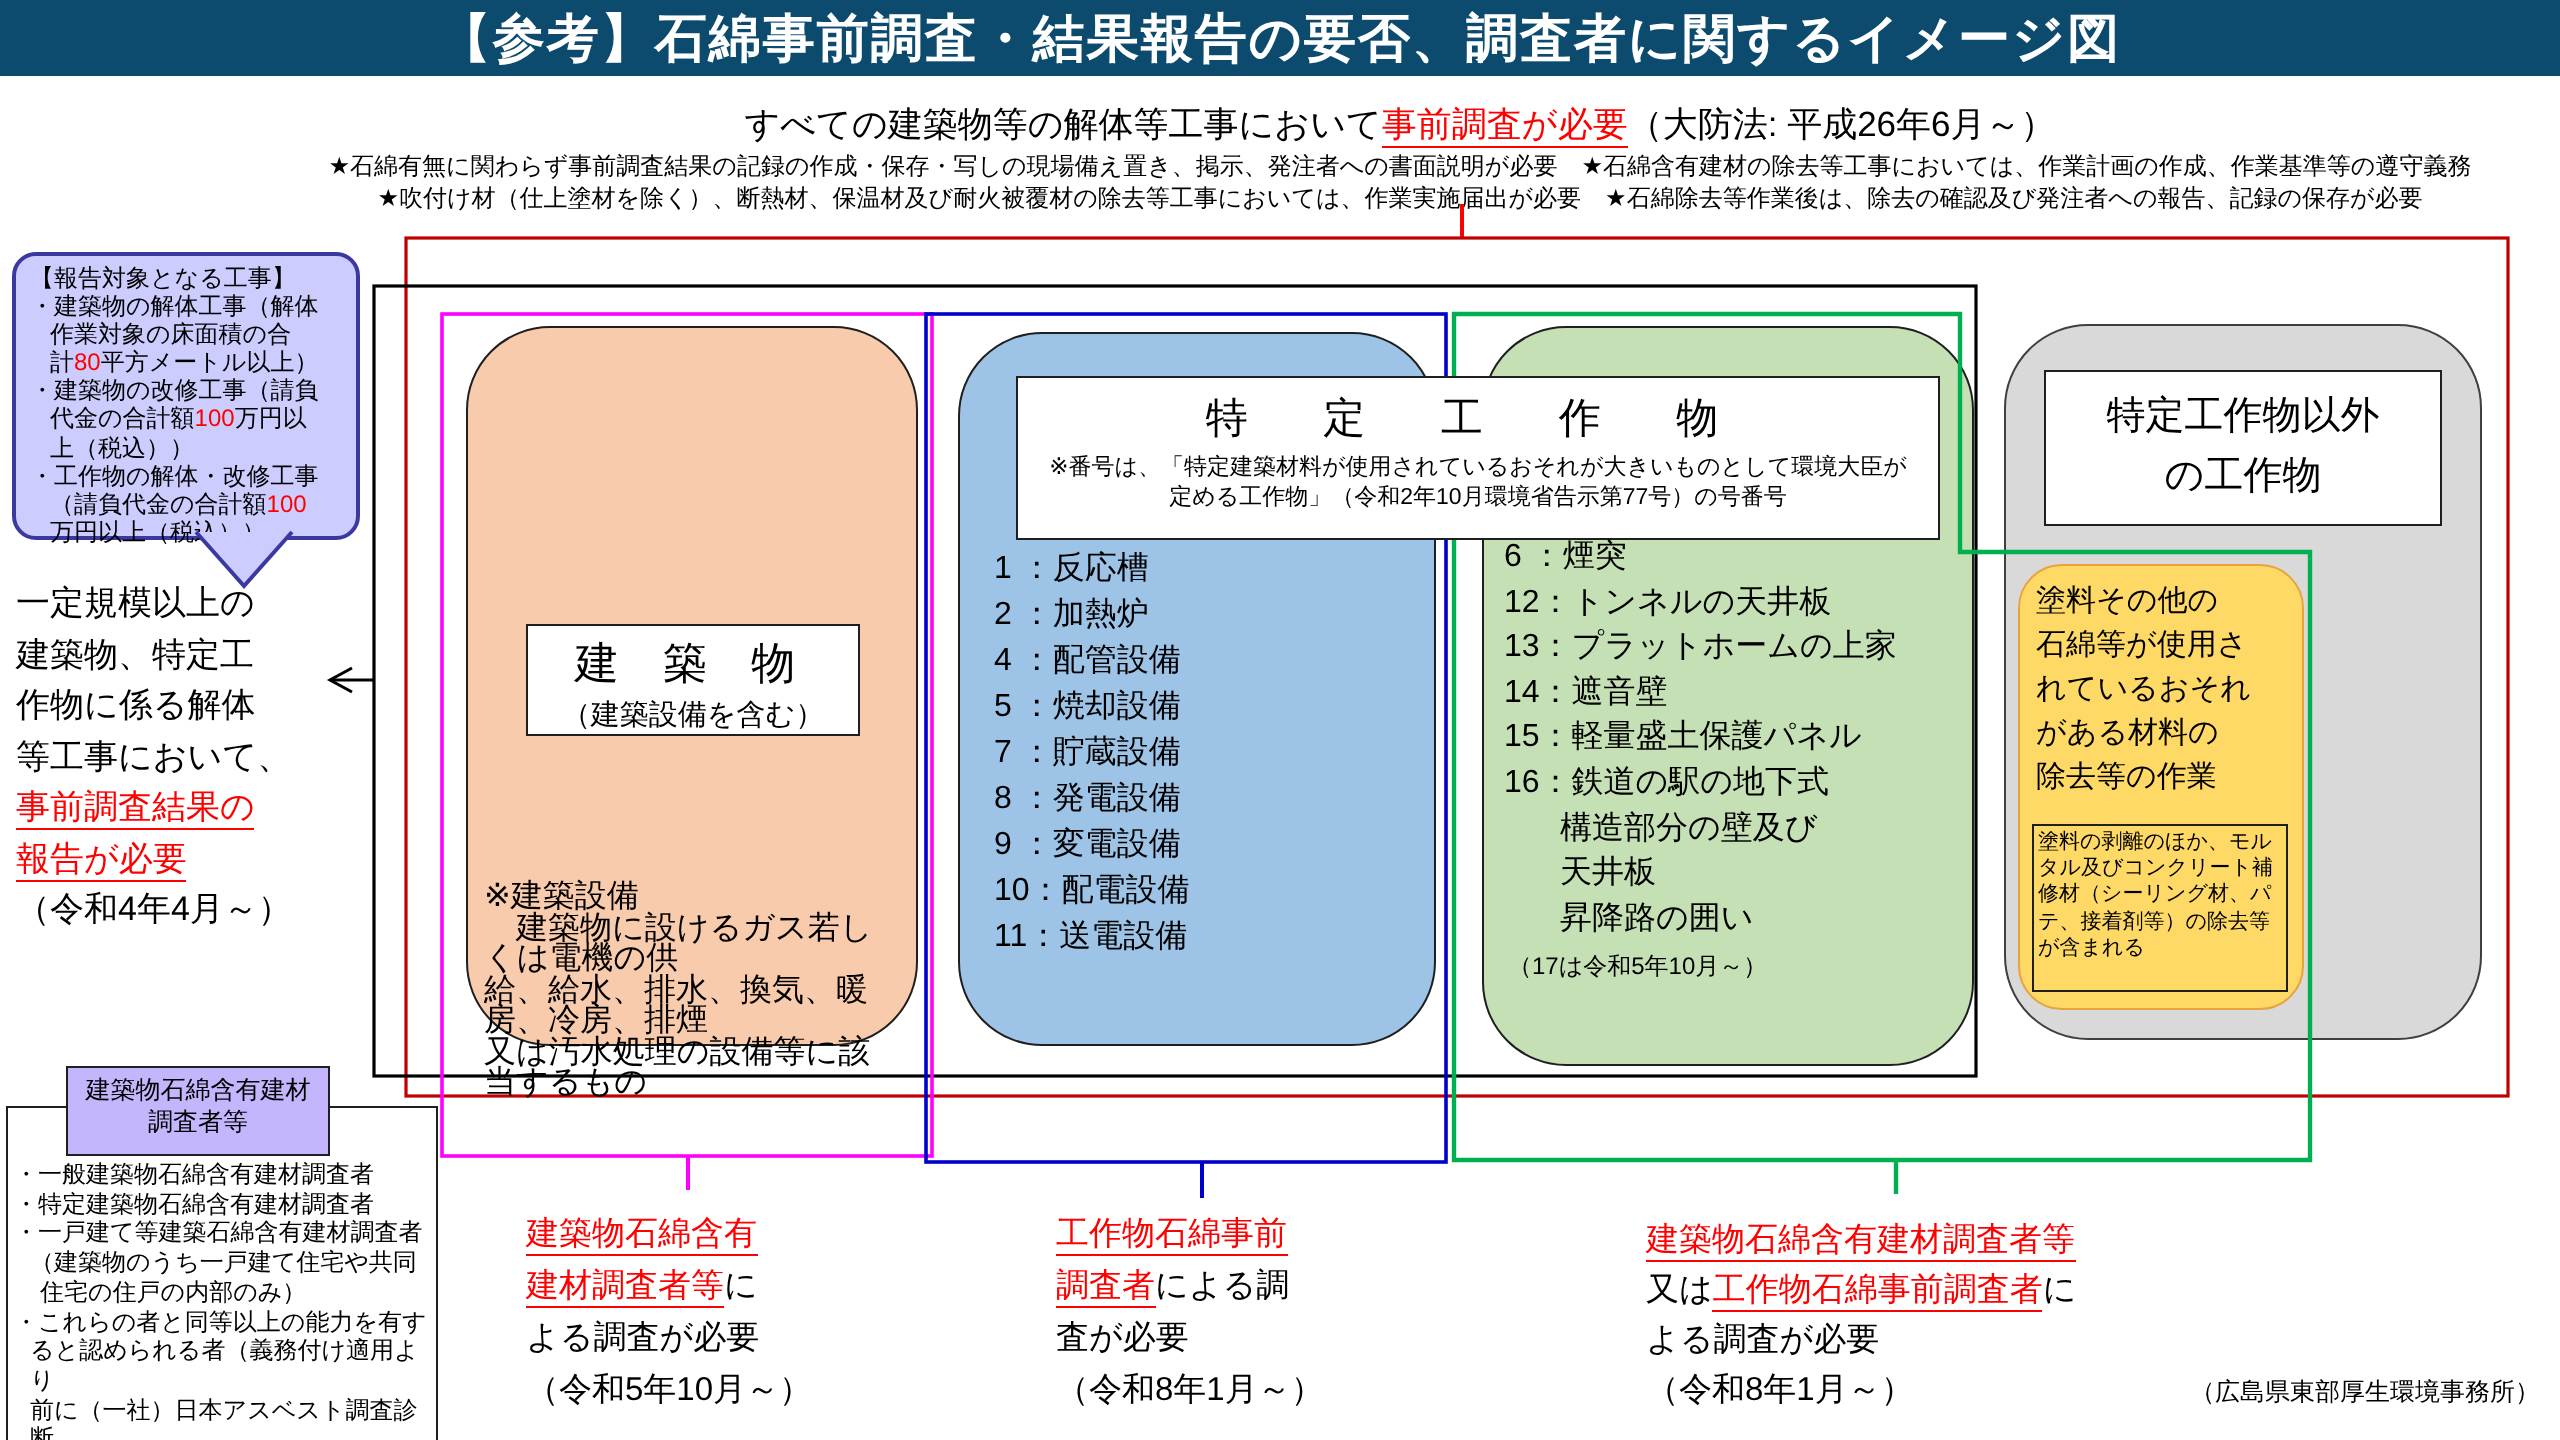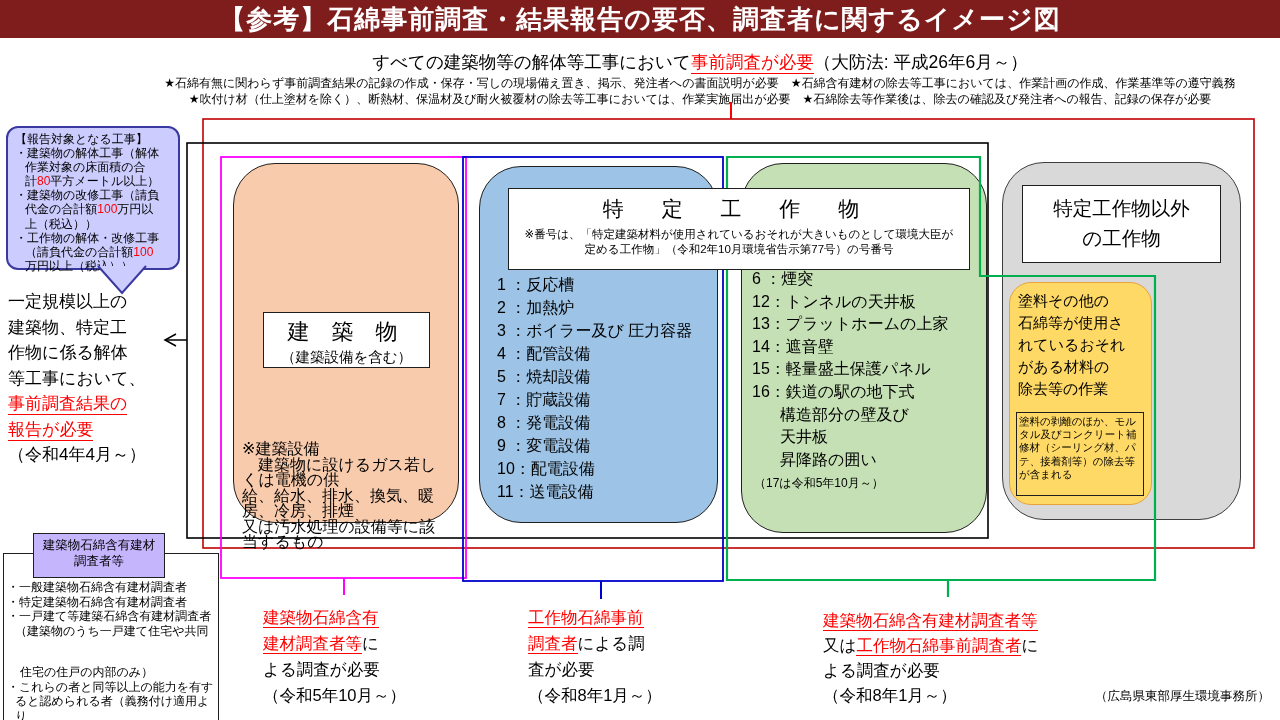--- a/index.html
+++ b/index.html
@@ -1,21 +1,21 @@
 <!DOCTYPE html>
 <html><head>
 <meta charset="utf-8">
 <style>
   html,body{margin:0;padding:0;background:#fff;}
   body{font-family:"Liberation Sans","DejaVu Sans",sans-serif;color:#000;}
   .stage{position:relative;width:1280px;height:720px;overflow:hidden;background:#fff;}
   .abs{position:absolute;}
 
   
-  .titlebar{position:absolute;left:0;top:0;width:1280px;height:38px;background:#7f1d1d;z-index:1;}
+  .titlebar{position:absolute;left:0;top:0;width:1280px;height:38px;background:#0c4a6e;z-index:1;}
   .titlebar .title{width:100%;text-align:center;line-height:38px;color:#fff;font-size:26px;font-weight:bold;letter-spacing:1px;}
 
   
   .intro{position:absolute;left:120px;top:50px;width:1160px;text-align:center;z-index:1;}
   .intro-main{font-size:17.5px;}
   .intro-note{font-size:12px;line-height:14px;margin-top:2px;}
   .rl{color:#ff0000;border-bottom:1.5px solid #ff0000;padding-bottom:1px;}
   .rnum{color:#ff0000;}
 
   
@@ -53,21 +53,21 @@
   
   .bnote{position:absolute;left:242px;top:441px;width:208px;font-size:16px;line-height:15.5px;z-index:7;}
 
   
   .paint-body{position:absolute;left:1018px;top:290px;width:125px;font-size:15px;line-height:22px;z-index:7;}
   .paint-note{position:absolute;left:1016px;top:412px;width:122px;height:78px;border:1.2px solid #1f1f1f;font-size:10.5px;line-height:13.2px;padding:2px 2px;z-index:7;}
 
   
   .surv-big{position:absolute;left:3px;top:553px;width:209px;height:158px;background:#fff;border:1.4px solid #1f1f1f;z-index:2;padding:26px 2px 0 3px;font-size:12px;line-height:14.7px;}
   .surv-big .c1{padding-left:8px;}
-  .surv-big .c2{padding-left:13px;margin-top:26px;}
+  .surv-big .c2{padding-left:13px;}
   .surv-title{position:absolute;left:33px;top:533px;width:130px;height:40px;background:#c4b5fd;border:1.4px solid #1f1f1f;text-align:center;font-size:12.5px;line-height:16px;padding-top:3px;z-index:6;}
 
   
   .anno{position:absolute;font-size:16.5px;line-height:26px;z-index:7;}
   .anno1{left:263px;top:604px;width:210px;}
   .anno2{left:528px;top:604px;width:210px;}
   .anno3{left:823px;top:608px;width:290px;line-height:25px;}
   .credit{position:absolute;left:1030px;top:688px;width:240px;text-align:right;font-size:12.5px;z-index:7;}
 
   
@@ -155,21 +155,20 @@
   <div class="bnote">
     <div>※建築設備</div>
     <div>　建築物に設けるガス若しくは電機の供</div>
     <div>給、給水、排水、換気、暖房、冷房、排煙</div>
     <div>又は汚水処理の設備等に該当するもの</div>
   </div>
 
   <div class="list-blue">
     <div class="li">1 ：反応槽</div>
     <div class="li">2 ：加熱炉</div>
-    <div class="li">3 ：ボイラー及び 圧力容器</div>
     <div class="li">4 ：配管設備</div>
     <div class="li">5 ：焼却設備</div>
     <div class="li">7 ：貯蔵設備</div>
     <div class="li">8 ：発電設備</div>
     <div class="li">9 ：変電設備</div>
     <div class="li">10：配電設備</div>
     <div class="li">11：送電設備</div>
   </div>
 
   <div class="list-green">

